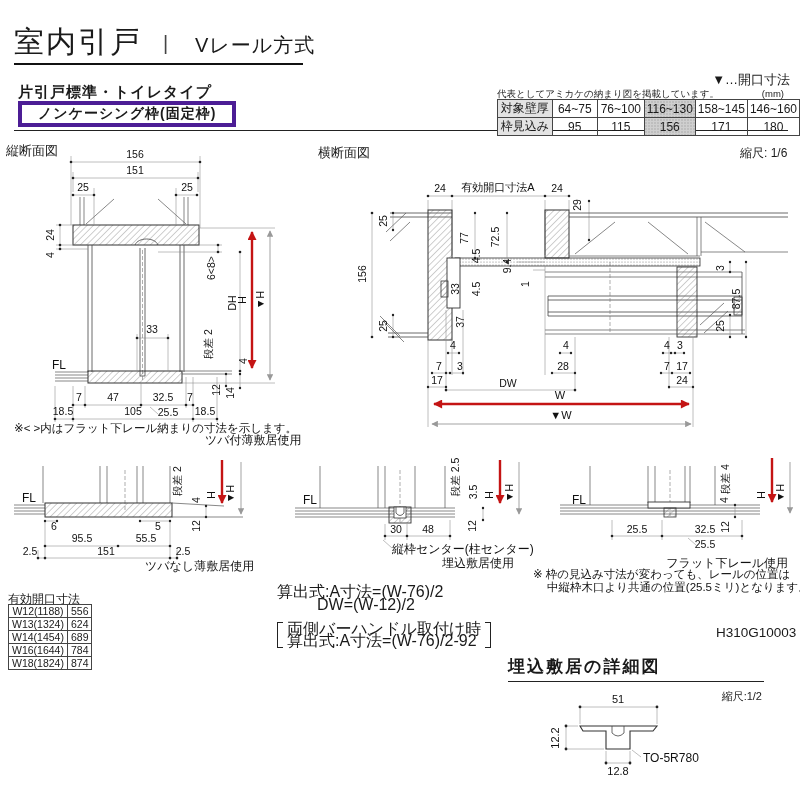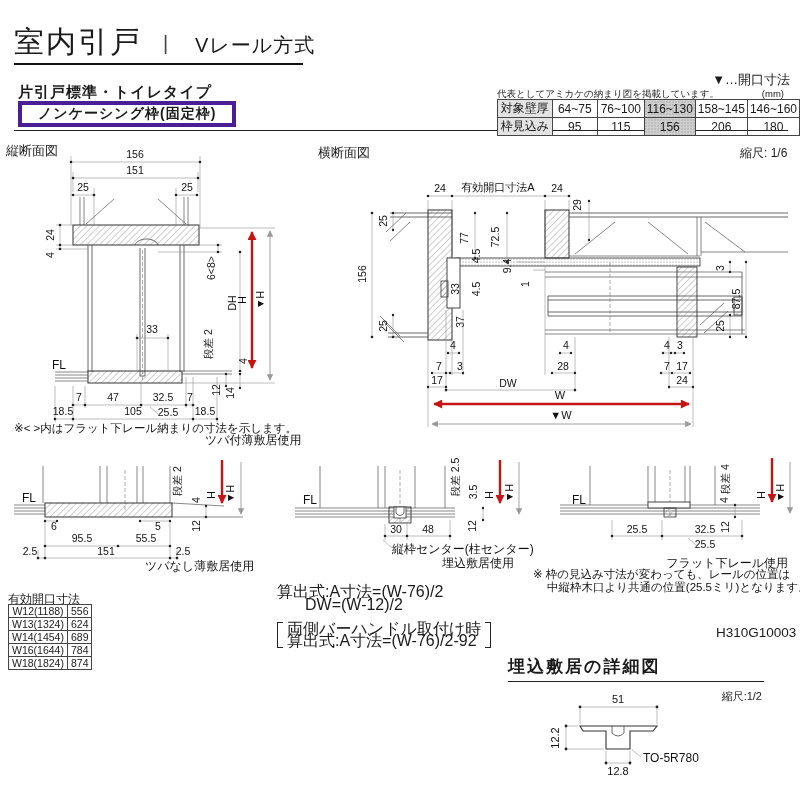--- a/index.html
+++ b/index.html
@@ -22,21 +22,21 @@
   .wtab th{background:#e3e3e3;width:58px}
   .wtab td{width:42px}
   .wtab .hl{background-color:#cfcfcf;background-image:radial-gradient(#8a8a8a 0.6px,transparent 0.7px);background-size:3px 3px}
   
   .ocap{font-size:12px}
   .otab{font-size:10.5px}
   .otab th,.otab td{border:1px solid #444;text-align:center;font-weight:normal;height:11px;padding:0 3px}
   .otab .c1{width:100px}.otab .c2{width:62px}
   
   .form{font-size:16px;line-height:12px}
-  .form .l2{margin-left:28px;margin-top:1px}
+  .form .l2{margin-left:40px;margin-top:1px}
   .brgrp{display:flex;align-items:stretch;margin-top:11px}
   .brl{width:5px;border:1.5px solid #222;border-right:none}
   .brr{width:5px;border:1.5px solid #222;border-left:none}
   .brtxt{padding:1px 4px;line-height:12px}
   .seclabel{font-size:13px}
   .scale{font-size:12px}
   .sdtitle{font-size:17px;font-weight:bold;letter-spacing:2px}
   .doccode{font-size:13.5px}
   .md{stroke:#444;stroke-width:.8;fill:none}
   .tn{stroke:#555;stroke-width:.7;fill:none}
@@ -75,21 +75,21 @@
     <td>76~100</td>
     <td class="hl">116~130</td>
     <td>158~145</td>
     <td>146~160</td>
   </tr>
   <tr>
     <th>枠見込み</th>
     <td>95</td>
     <td>115</td>
     <td class="hl">156</td>
-    <td>206</td>
+    <td>171</td>
     <td>180</td>
   </tr>
 </tbody>
   </table>
 
 <div class="abs seclabel" style="left:6px;top:142px">縦断面図</div>
 <div class="abs seclabel" style="left:318px;top:144px">横断面図</div>
 <div class="abs scale" style="left:740px;top:145px">縮尺: 1/6</div>
 
 <svg class="abs" style="left:0;top:0" width="800" height="800" viewBox="0 0 800 800">

